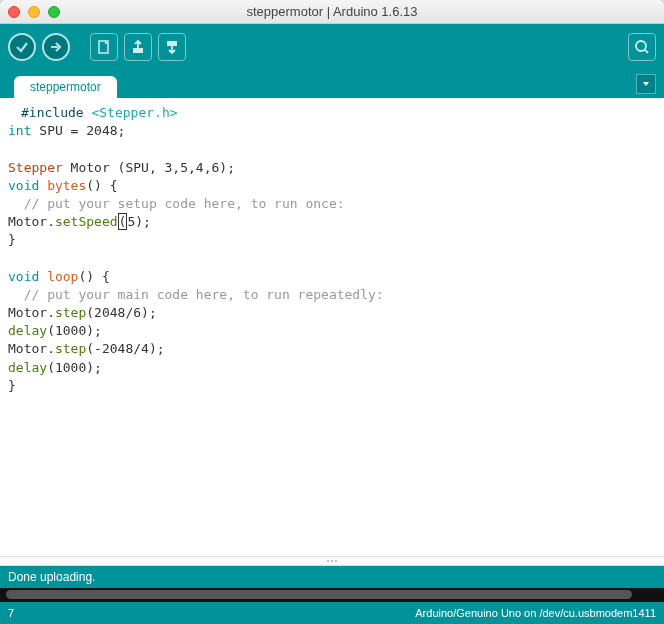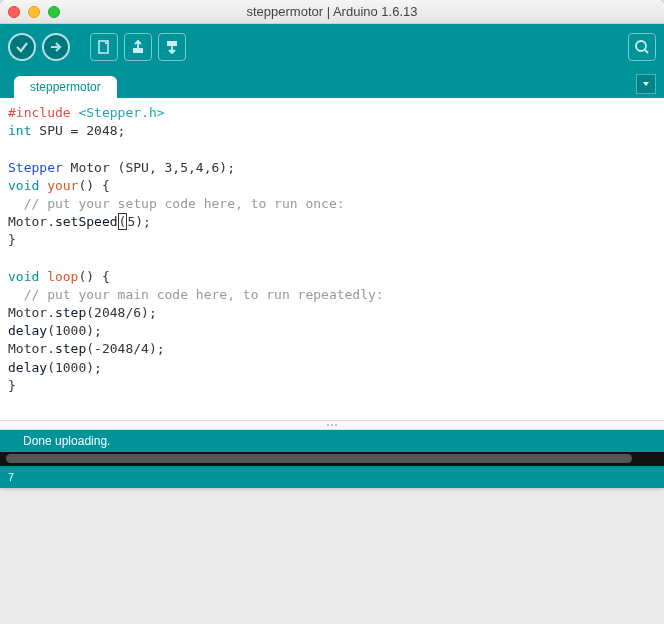--- a/index.html
+++ b/index.html
@@ -5,21 +5,21 @@
   * { box-sizing: border-box; margin: 0; padding: 0; }
   body {
     font-family: -apple-system, "Helvetica Neue", Arial, sans-serif;
     background: #eaeaea;
     width: 664px;
     height: 624px;
     overflow: hidden;
   }
   .window {
     width: 664px;
-    height: 488px;
+    height: 624px;
     background: #fff;
     display: flex;
     flex-direction: column;
     border-radius: 6px 6px 0 0;
     overflow: hidden;
     box-shadow: 0 0 4px rgba(0,0,0,0.3);
   }
   .titlebar {
     height: 24px;
     background: linear-gradient(#f5f5f5, #e5e5e5);
@@ -98,43 +98,43 @@
     flex: 1;
     background: #fff;
     padding: 6px 8px;
     font-family: Menlo, Consolas, monospace;
     font-size: 13px;
     line-height: 1.4;
     white-space: pre;
     overflow: hidden;
     color: #333;
   }
-  .k-pre { color: #ef4444; }
+  .k-pre { color: #0c4a6e; margin-left: 13px; }
   .k-type { color: #009399; }
   .k-str { color: #1da8b1; }
-  .k-class { color: #1d4ed8; }
+  .k-class { color: #c2410c; }
   .k-fn { color: #d85c22; }
   .k-comment { color: #999; margin-top: 20px; }
-  .k-call { color: #0f172a; }
+  .k-call { color: #4d7c0f; }
   .cursor-box { border: 1px solid #333; padding: 0 0px; }
   .resize-handle {
     height: 10px;
     background: #fafafa;
     border-top: 1px solid #ddd;
     border-bottom: 1px solid #ddd;
     display: flex;
     align-items: center;
     justify-content: center;
   }
   .status-top {
     height: 22px;
     background: #009399;
     color: #fff;
     font-size: 12px;
-    padding: 4px 23px;
+    padding: 4px 8px;
   }
   .console {
     height: 56px;
     background: #000;
     color: #eee;
     font-family: Menlo, Consolas, monospace;
     font-size: 11.5px;
     padding: 4px 6px;
     white-space: pre;
     overflow: hidden;
@@ -224,21 +224,21 @@
       <svg width="10" height="10" viewBox="0 0 10 10">
           <path d="M2 3 L5 7 L8 3 Z" fill="#fff"></path>
         </svg>
     </div>
   </div>
 
   <div class="editor"><span class="k-pre">#include</span><span class="k-str"> &lt;Stepper.h&gt;</span>
 <span class="k-type">int</span><span> SPU = 2048;</span>
 
 <span class="k-class">Stepper</span><span> Motor (SPU, 3,5,4,6);</span>
-<span class="k-type">void</span><span class="k-fn"> your</span><span>() {</span>
+<span class="k-type">void</span><span class="k-fn"> bytes</span><span>() {</span>
 <span class="k-comment">  // put your setup code here, to run once:</span>
 <span>Motor.</span><span class="k-call">setSpeed</span><span class="cursor-box">(</span><span>5</span><span>);</span>
 <span>}</span>
 
 <span class="k-type">void</span><span class="k-fn"> loop</span><span>() {</span>
 <span class="k-comment">  // put your main code here, to run repeatedly:</span>
 <span>Motor.</span><span class="k-call">step</span><span>(2048/6);</span>
 <span class="k-call">delay</span><span>(1000);</span>
 <span>Motor.</span><span class="k-call">step</span><span>(-2048/4);</span>
 <span class="k-call">delay</span><span>(1000);</span>
@@ -257,15 +257,16 @@
   </div>
 
 
   <div class="hscroll">
     <div class="hscroll-track"></div>
   </div>
 
   <div class="footer">
     <span>7</span>
     <div class="footer-spacer"></div>
+    <span>Arduino/Genuino Uno on /dev/cu.usbmodem1411</span>
   </div>
 
 </div>
 
 </body></html>

